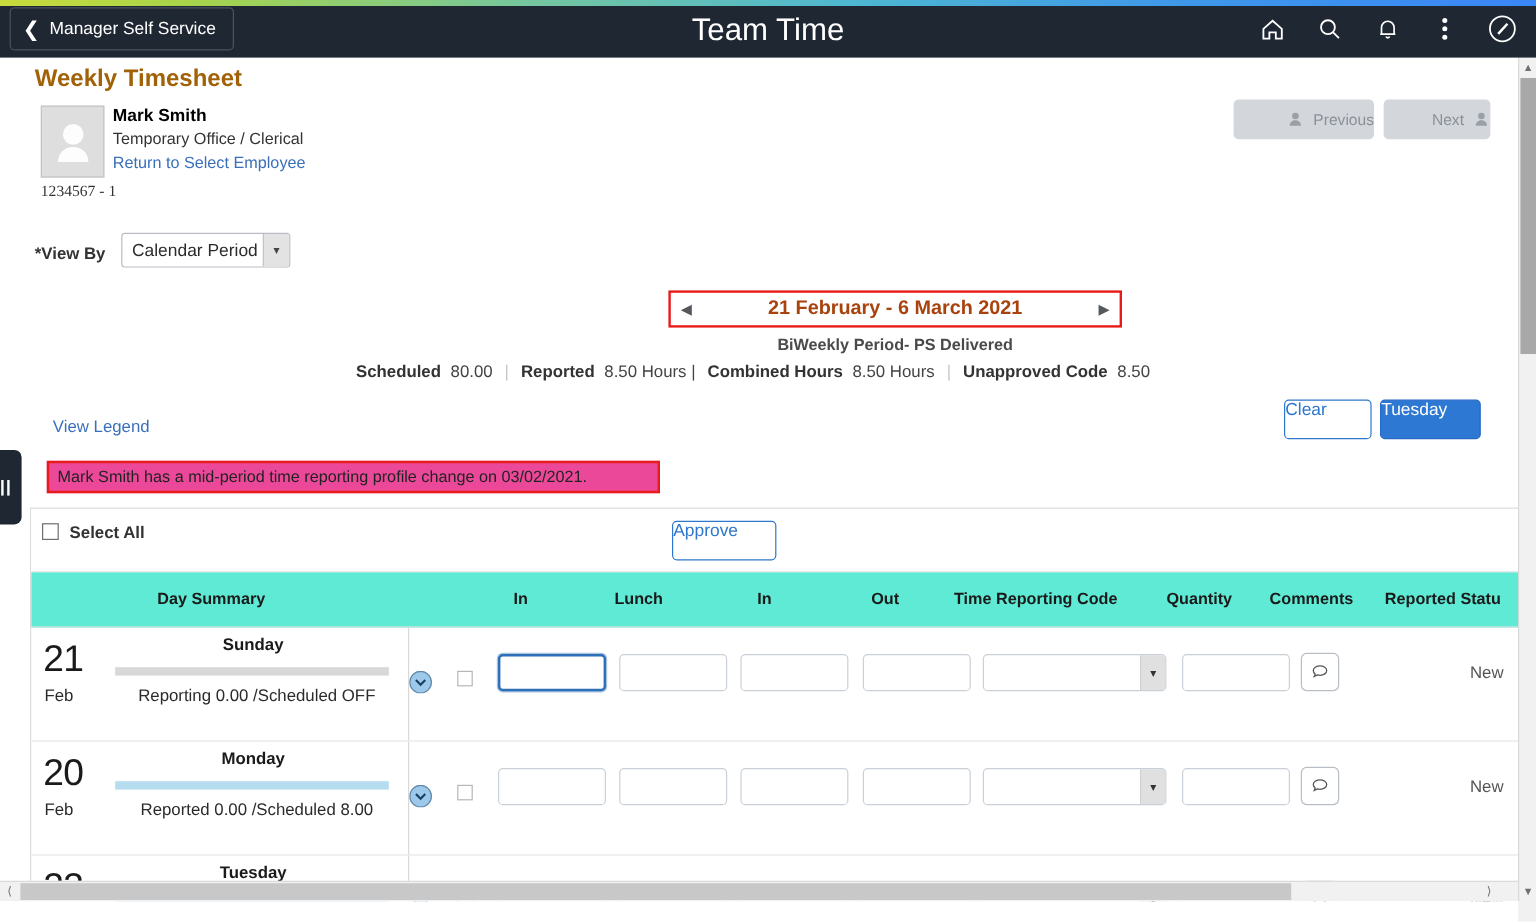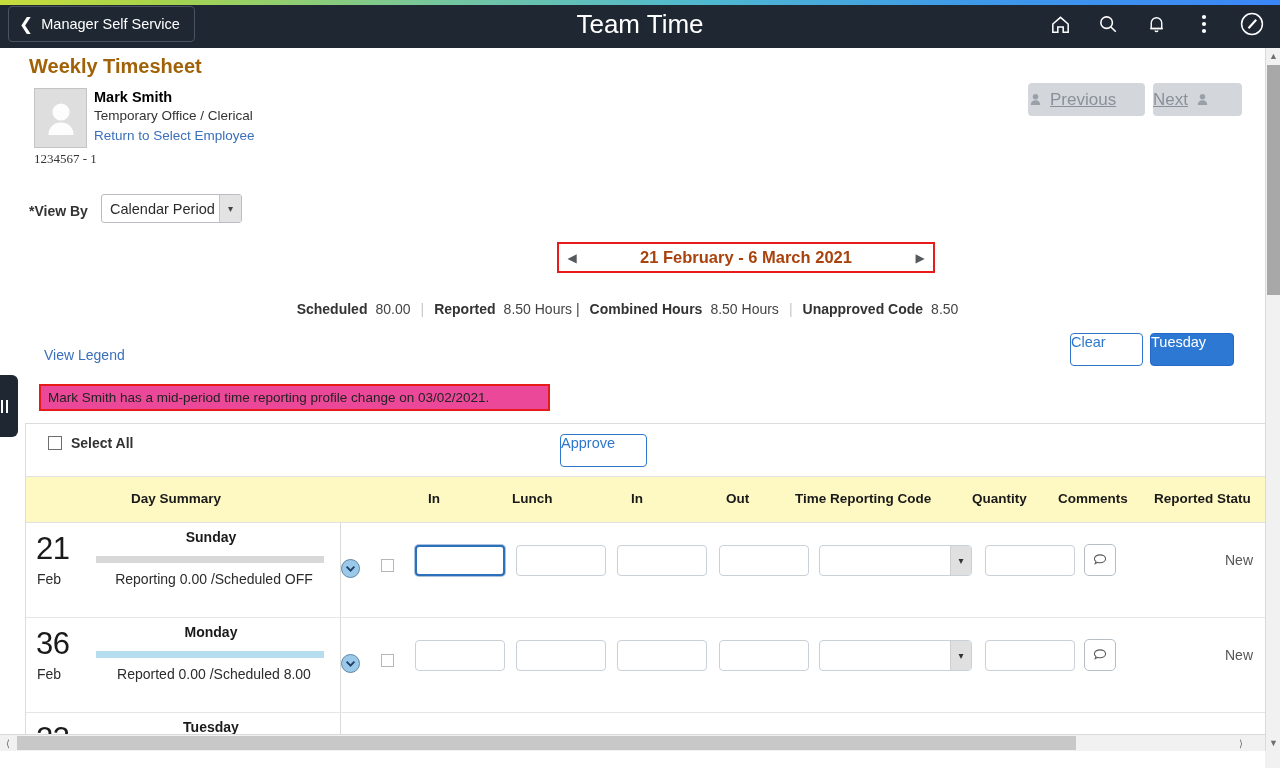--- a/index.html
+++ b/index.html
@@ -107,25 +107,24 @@
     font-size: 13px; color: #333; font-family: Liberation Serif, serif;
   }
 
   
   .navbtn {
     position: absolute; top: 35px;
     height: 33px;
     background: #d3d7dc;
     color: #8a9099;
     border: none; border-radius: 4px;
-    font-size: 17px;
-    display: flex; align-items: center; justify-content: flex-start;
+    font-size: 13px;
+    display: flex; align-items: center; justify-content: flex-end;
     gap: 7px;
     cursor: default;
-    text-decoration: underline;
   }
   .btn-prev { left: 1028px; width: 117px; }
   .btn-next { left: 1153px; width: 89px; }
 
   
   .viewby-label {
     position: absolute; left: 29px; top: 155px;
     font-size: 14px; font-weight: bold; color: #333;
   }
   .viewby-select {
@@ -224,41 +223,41 @@
   }
   .toolbar-row {
     position: relative;
     height: 53px;
     border-bottom: 1px solid #e2e2e2;
     background: #fff;
   }
   .selectall {
     position: absolute; left: 9px; top: 11px;
     display: flex; align-items: center; gap: 9px;
-    font-size: 14px; font-weight: bold; color: #333; margin-left: 13px;
+    font-size: 14px; font-weight: bold; color: #333;
   }
   .cbx {
     width: 14px; height: 14px;
     border: 1px solid #6e6e6e;
     background: #fff;
     display: inline-block;
     cursor: pointer;
   }
   .btn-approve {
     position: absolute; left: 534px; top: 10px;
     width: 87px; height: 33px;
     border: 1px solid #2d77cc; border-radius: 4px;
     background: #fff; color: #2d77cc;
     font-size: 14.5px; cursor: pointer;
   }
 
   .col-head {
     position: relative;
     height: 46px;
-    background: #fef9c3;
+    background: #5eead4;
     border-bottom: 1px solid #e2e2e2;
     font-size: 13.5px; font-weight: bold; color: #1a1a1a;
   }
   .col-head span {
     position: absolute; top: 14px;
     white-space: nowrap;
   }
 
   .day-row {
     position: relative;
@@ -494,20 +493,21 @@
   <div class="viewby-select">
     <span class="val">Calendar Period</span>
     <span class="arrow">▾</span>
   </div>
 
   <div class="period-box">
     <span class="period-arrow">◀</span>
     <span class="period-text">21 February - 6 March 2021</span>
     <span class="period-arrow">▶</span>
   </div>
+  <div class="period-sub">BiWeekly Period- PS Delivered</div>
 
   <div class="totals">
     <span class="lbl">Scheduled</span>
     <span class="val">80.00</span>
     <span class="sep">|</span>
     <span class="lbl">Reported</span>
     <span class="val">8.50 Hours |</span>
     <span class="lbl">Combined Hours</span>
     <span class="val">8.50 Hours</span>
     <span class="sep">|</span>
@@ -567,21 +567,21 @@
           <div class="tinput" style="left:959px;width:90px"></div>
           <div class="cmt-btn">
             <svg width="16" height="16" viewBox="0 0 20 20" fill="none" stroke="#555" stroke-width="1.3">
               <path d="M3 8.5c0-2.7 3.1-4.9 7-4.9s7 2.2 7 4.9-3.1 4.9-7 4.9c-1 0-2-.15-2.8-.42L4 14.6l1-2.5C3.8 11.2 3 9.95 3 8.5z"></path>
             </svg>
           </div>
           <div class="rstatus">New</div>
         </div>
         <div class="day-row">
           <div class="daycell">
-            <div class="daynum">36</div>
+            <div class="daynum">20</div>
             <div class="daymon">Feb</div>
             <div class="dayname">Monday</div>
             <div class="daybar" style="background:#b5dcef;width:228px"></div>
             <div class="daysummary">Reported 0.00 /Scheduled 8.00</div>
           </div>
           <div class="expand-ico"><svg width="19" height="19" viewBox="0 0 19 19">
               <circle cx="9.5" cy="9.5" r="9" fill="#9cc8ea" stroke="#5f87a8"></circle>
               <path d="M5.6 7.6 9.5 11.6 13.4 7.6" fill="none" stroke="#1c3f63" stroke-width="1.8"></path>
             </svg></div>
           <div class="row-cbx"></div>

